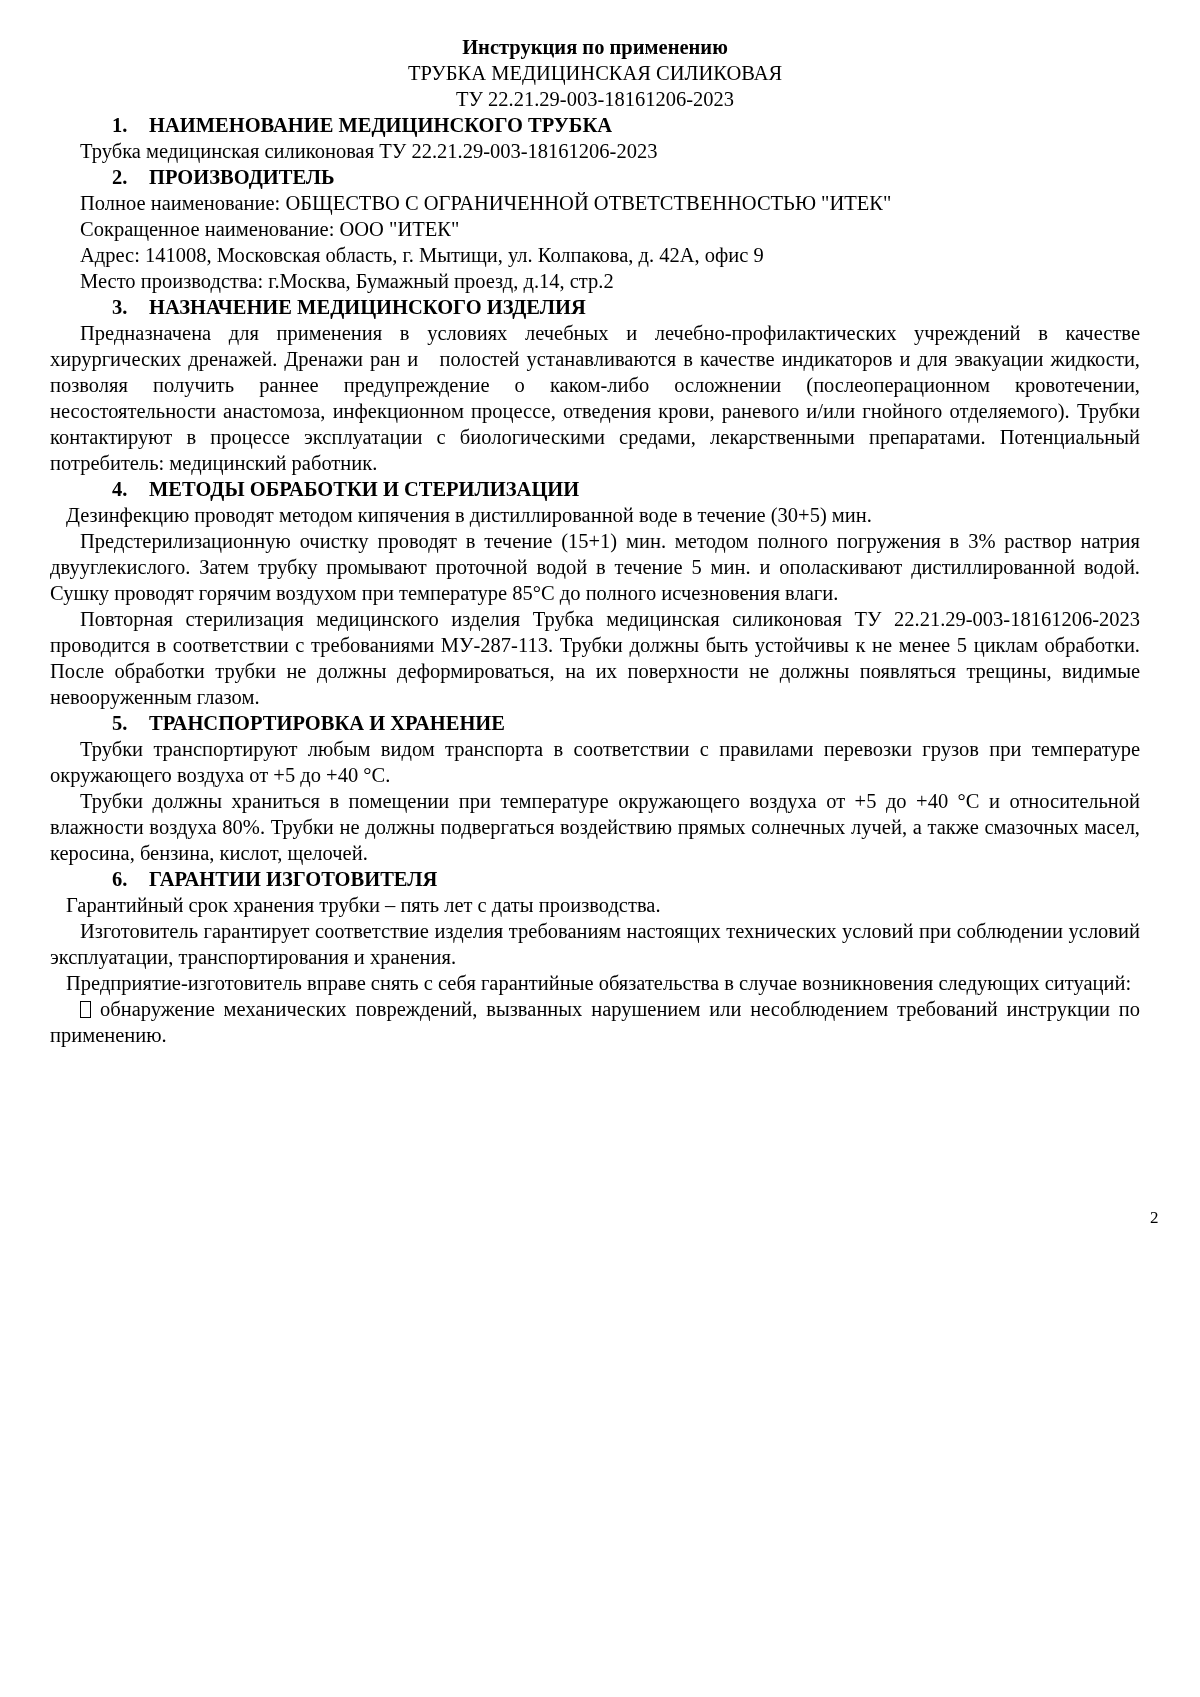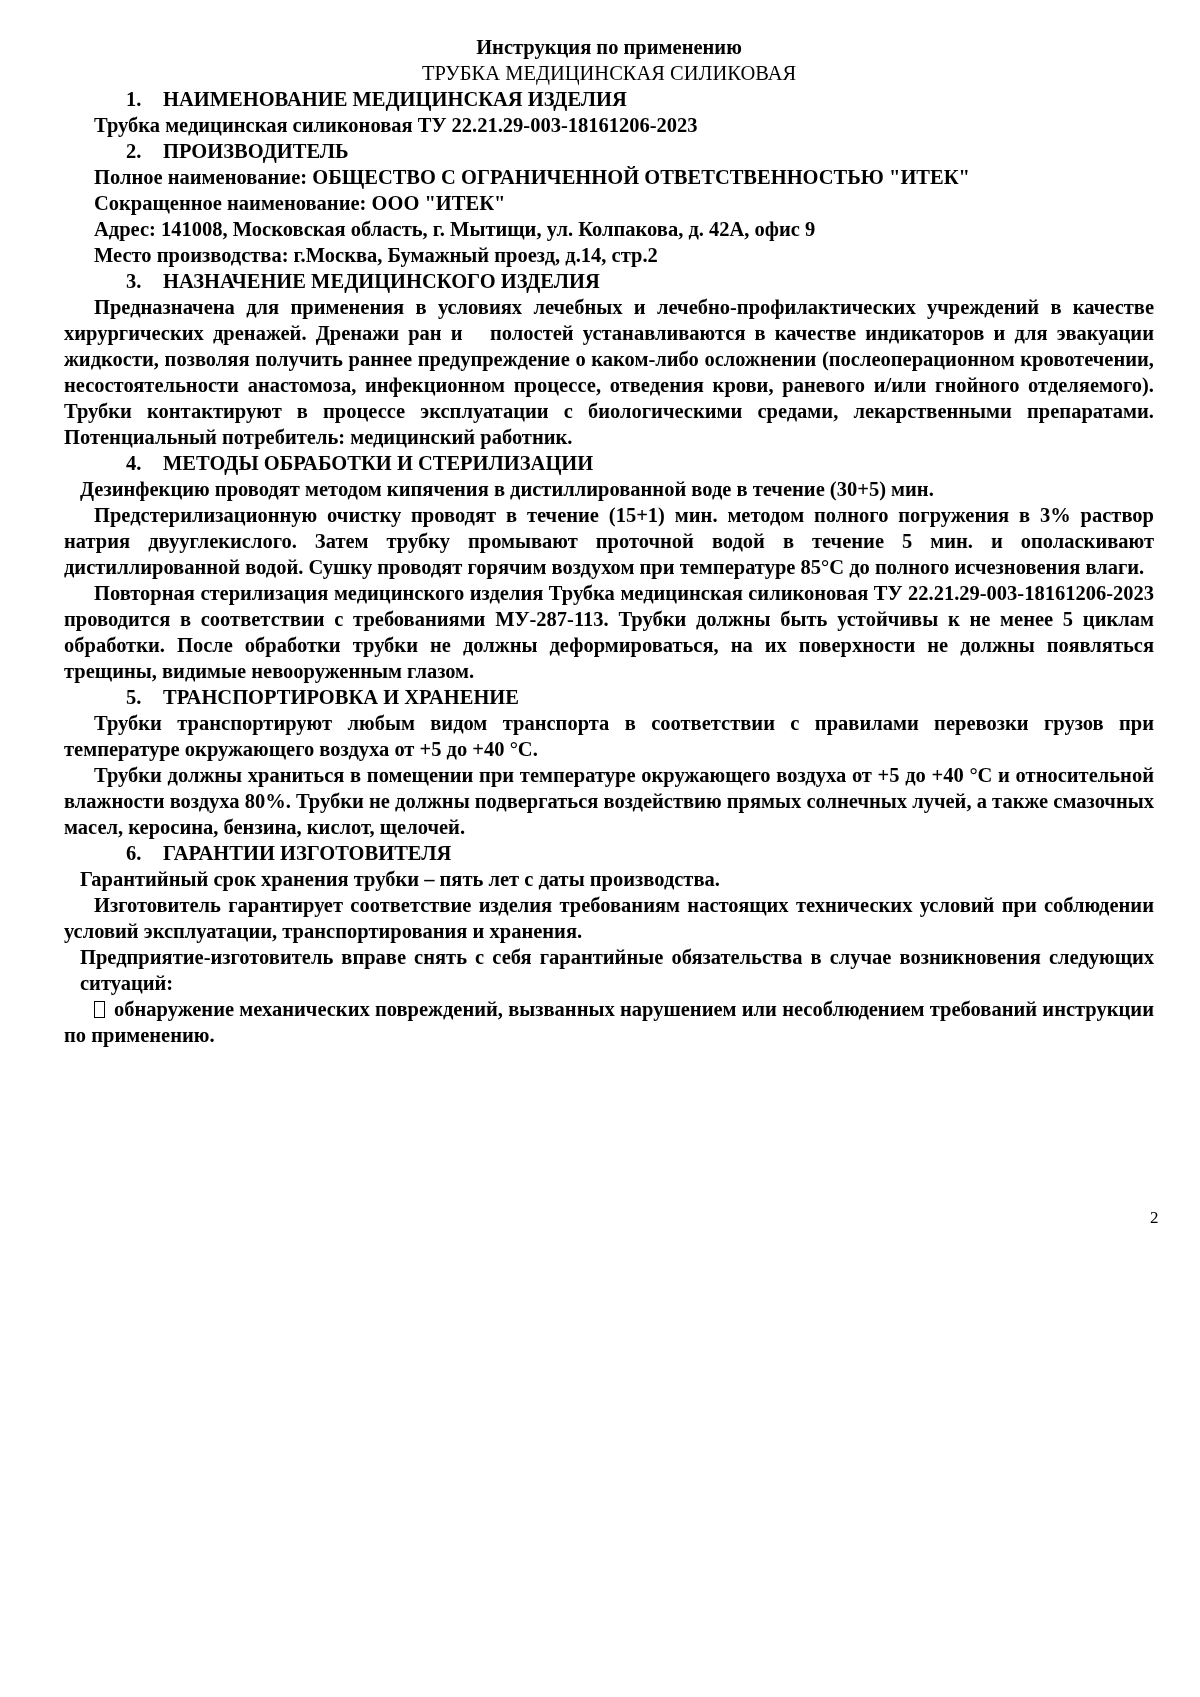--- a/index.html
+++ b/index.html
@@ -10,38 +10,37 @@
     background: #ffffff;
     color: #000000;
     font-family: "Liberation Serif", "DejaVu Serif", serif;
     font-size: 20.5px;
     line-height: 26px;
     overflow: hidden;
   }
   .content {
     position: absolute;
     top: 34px;
-    left: 64px;
+    left: 50px;
     width: 1090px;
   }
   .title-line { text-align: center; }
   .title-line.bold { font-weight: bold; }
   .heading {
     font-weight: bold;
     padding-left: 62px;
   }
   .heading .hnum {
     display: inline-block;
     width: 37px;
   }
   .para {
     text-align: justify;
     text-indent: 30px;
     margin: 0;
-    font-weight: bold;
   }
   .para.noindent { text-indent: 0; margin-left: 16px; }
   .bullet-box {
     display: inline-block;
     width: 11px;
     height: 17px;
     border: 1.5px solid #000;
     box-sizing: border-box;
     margin-right: 9px;
     vertical-align: -2px;
@@ -57,23 +56,24 @@
   }
 </style>
 </head>
 <body>
 
 <div class="page">
   <div class="content">
 
     <div class="title-line bold">Инструкция по применению</div>
     <div class="title-line">ТРУБКА МЕДИЦИНСКАЯ СИЛИКОВАЯ</div>
+    <div class="title-line">ТУ 22.21.29-003-18161206-2023</div>
 
     <div class="heading">
-      <span class="hnum">1.</span><span>НАИМЕНОВАНИЕ МЕДИЦИНСКАЯ ИЗДЕЛИЯ</span>
+      <span class="hnum">1.</span><span>НАИМЕНОВАНИЕ МЕДИЦИНСКОГО ТРУБКА</span>
     </div>
     <p class="para">Трубка медицинская силиконовая ТУ 22.21.29-003-18161206-2023</p>
 
     <div class="heading">
       <span class="hnum">2.</span><span>ПРОИЗВОДИТЕЛЬ</span>
     </div>
     <p class="para">Полное наименование: ОБЩЕСТВО С ОГРАНИЧЕННОЙ ОТВЕТСТВЕННОСТЬЮ "ИТЕК"</p>
     <p class="para">Сокращенное наименование: ООО "ИТЕК"</p>
     <p class="para">Адрес: 141008, Московская область, г. Мытищи, ул. Колпакова, д. 42А, офис 9</p>
     <p class="para">Место производства: г.Москва, Бумажный проезд, д.14, стр.2</p>

